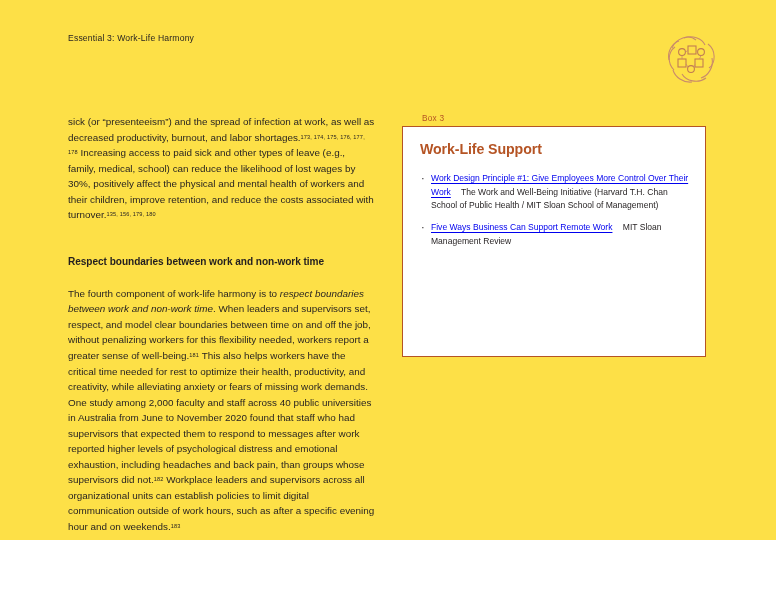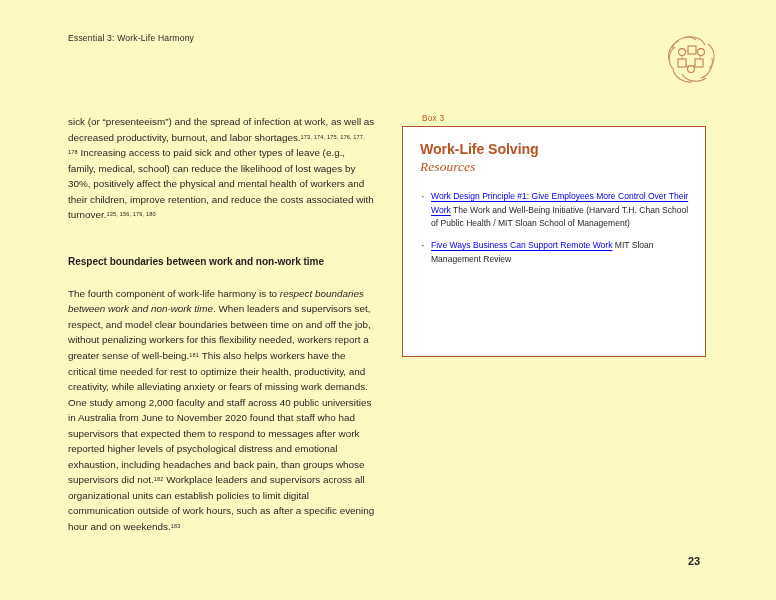--- a/index.html
+++ b/index.html
@@ -3,22 +3,22 @@
 <meta charset="utf-8">
 <style>
   html, body {
     margin: 0;
     padding: 0;
     background: #ffffff;
   }
   .page {
     position: relative;
     width: 776px;
-    height: 600px;
-    background: #fef9c3;
+    height: 540px;
+    background: #fde047;
     font-family: "Liberation Sans", sans-serif;
     color: #231f20;
     overflow: hidden;
     text-decoration: underline;
   }
 
   
   .running-head {
     position: absolute;
     left: 68px;
@@ -125,21 +125,21 @@
     top: -0.5px;
     font-size: 11px;
     line-height: 13.6px;
     color: #231f20;
   }
   .res-link {
     text-decoration: underline;
     text-underline-offset: 1.6px;
     text-decoration-thickness: 0.7px;
   }
-  .res-src { text-decoration: none; }
+  .res-src { text-decoration: none; margin-left: 8px; }
 
   
   .footer-text {
     position: absolute;
     left: 68px;
     top: 568px;
     font-size: 8.1px;
     letter-spacing: 0.1px;
     color: #231f20;
   }
@@ -197,22 +197,21 @@
 
     <h2 class="sub-head par-gap-head">Respect boundaries between work and non-work time</h2>
 
     <p class="body-par par-gap-body"><span>The fourth component of work-life harmony is to </span><em>respect boundaries between work and non-work time</em><span>. When leaders and supervisors set, respect, and model clear boundaries between time on and off the job, without penalizing workers for this flexibility needed, workers report a greater sense of well-being.</span><sup class="cite">181</sup><span> This also helps workers have the critical time needed for rest to optimize their health, productivity, and creativity, while alleviating anxiety or fears of missing work demands. One study among 2,000 faculty and staff across 40 public universities in Australia from June to November 2020 found that staff who had supervisors that expected them to respond to messages after work reported higher levels of psychological distress and emotional exhaustion, including headaches and back pain, than groups whose supervisors did not.</span><sup class="cite">182</sup><span> Workplace leaders and supervisors across all organizational units can establish policies to limit digital communication outside of work hours, such as after a specific evening hour and on weekends.</span><sup class="cite">183</sup></p>
   </div>
 
   <div class="box-label">Box 3</div>
 
   <div class="resource-box">
     <div class="box-inner">
-      <div class="box-title">Work-Life Solving</div>
-      <div class="box-subtitle">Resources</div>
+      <div class="box-title">Work-Life Support</div>
 
       <ul class="resource-list">
         <li><a class="res-link" href="#">Work Design Principle #1: Give Employees More Control Over Their Work</a><span class="res-src"> The Work and Well-Being Initiative (Harvard T.H. Chan School of Public Health / MIT Sloan School of Management)</span></li>
         <li><a class="res-link" href="#">Five Ways Business Can Support Remote Work</a><span class="res-src"> MIT Sloan Management Review</span></li>
       </ul>
     </div>
   </div>
 
   <div class="page-number">23</div>
 

